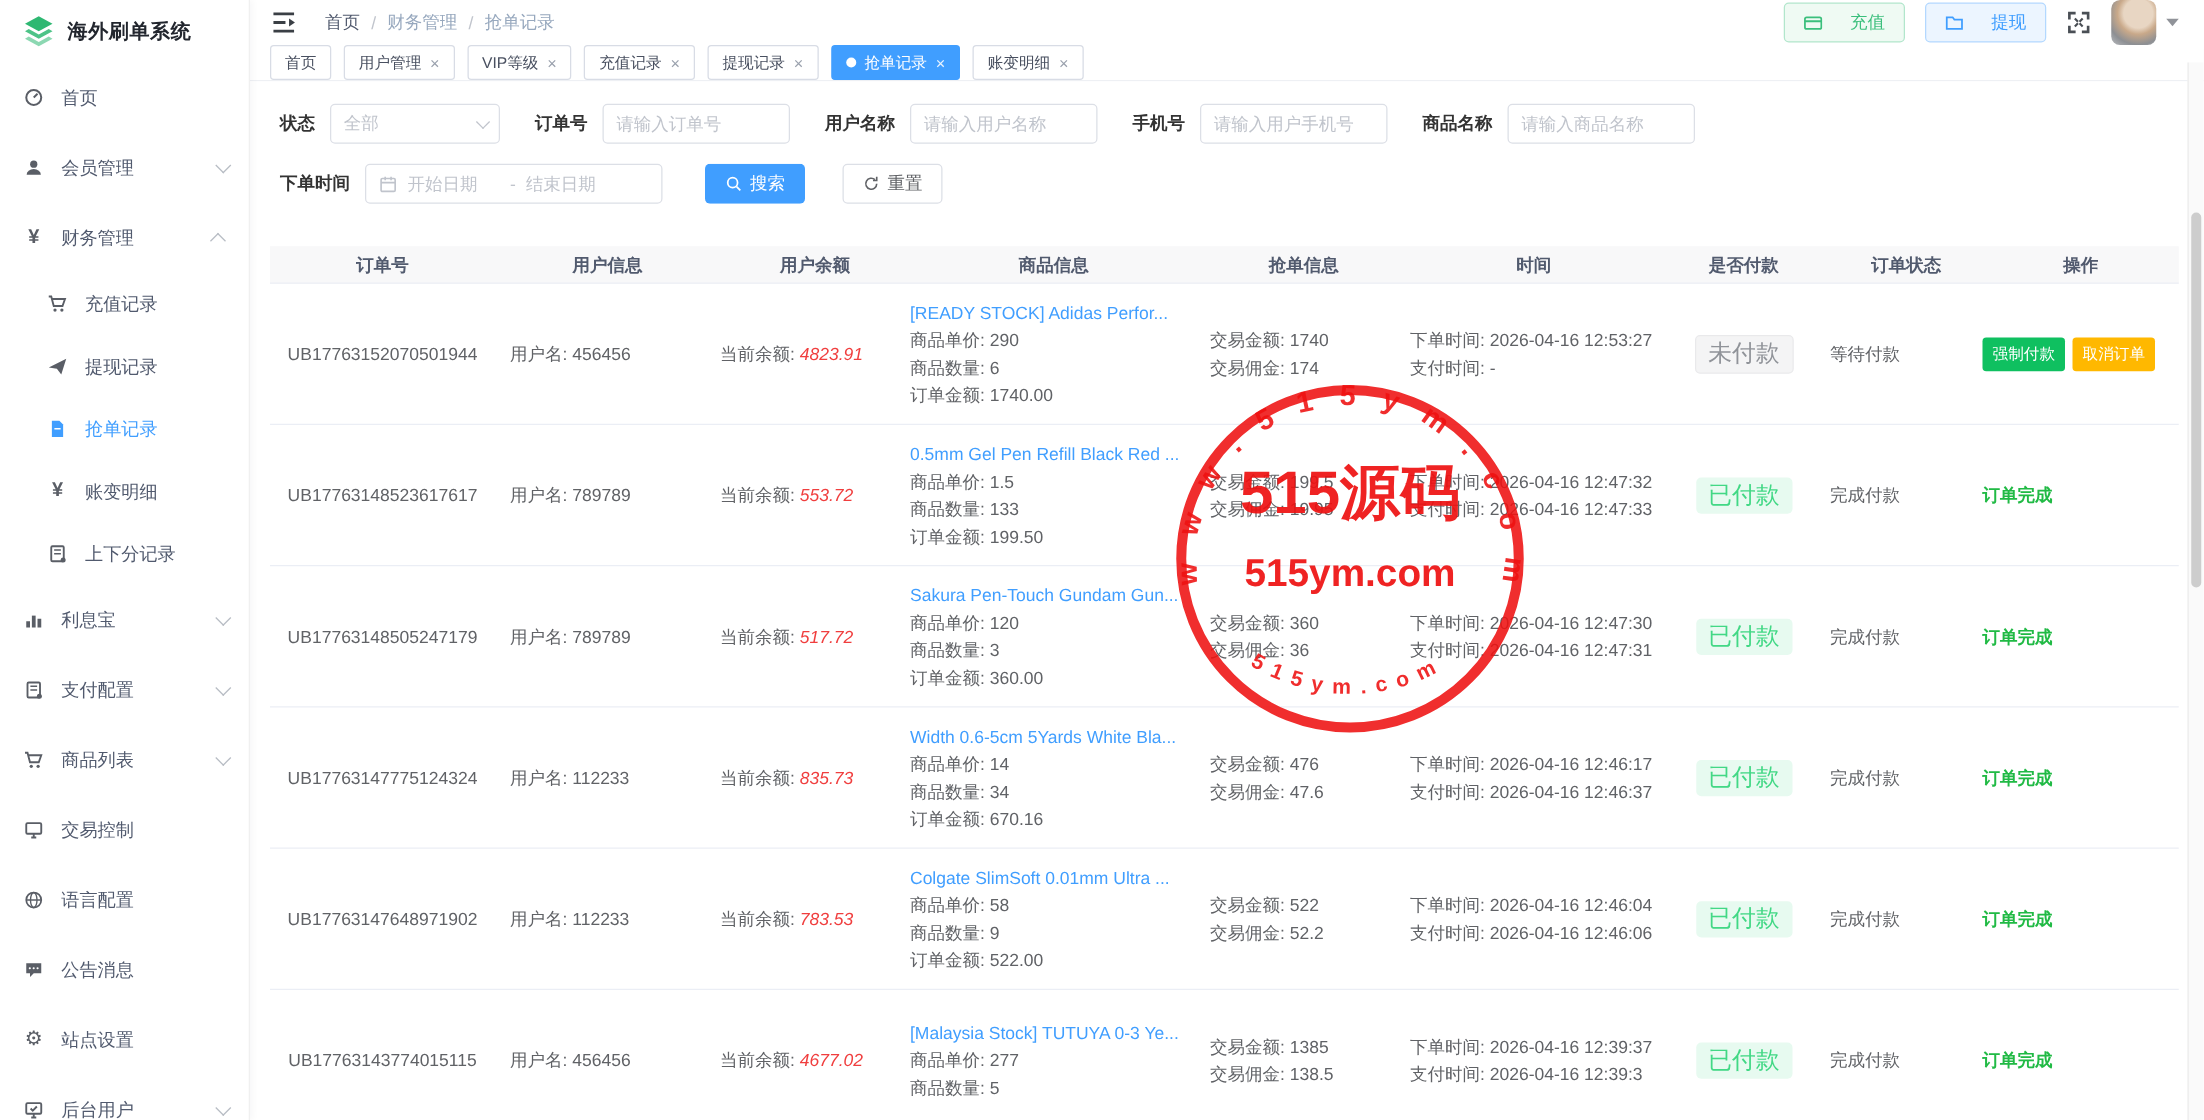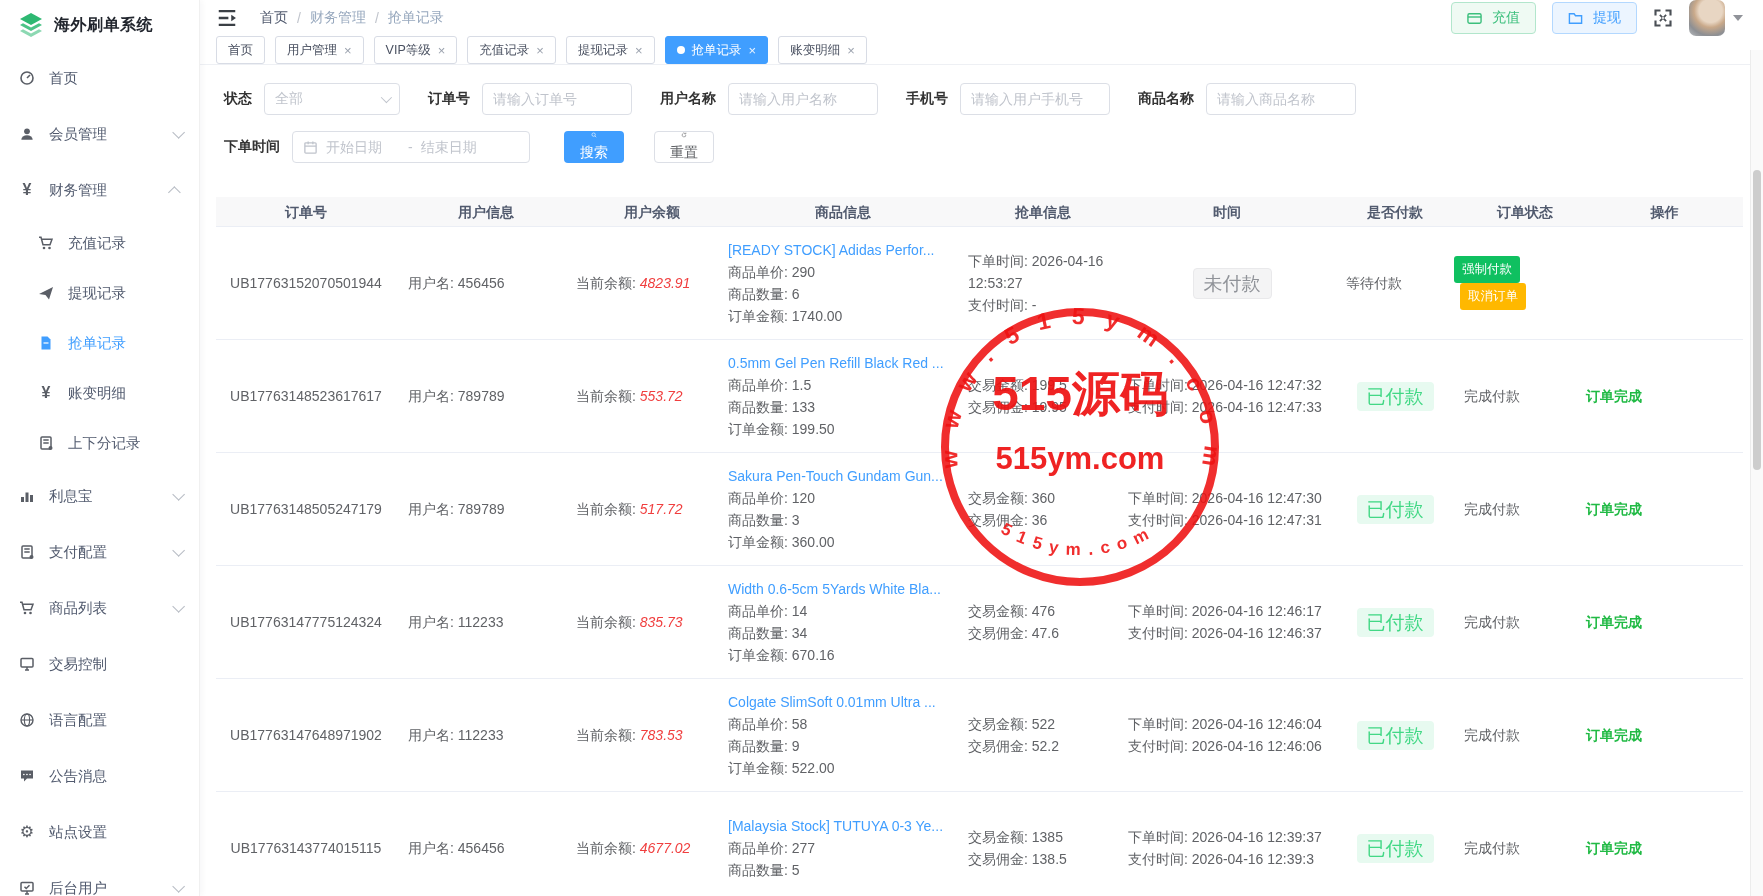--- a/index.html
+++ b/index.html
@@ -31,21 +31,21 @@
 
   
   .main{flex:1;display:flex;flex-direction:column;min-width:0;position:relative;}
   .topbar{height:50px;display:flex;align-items:center;padding:0 20px 0 16px;background:#fff;}
   .collapse-btn{width:22px;height:22px;color:#3a3f45;cursor:pointer;flex:none;}
   .breadcrumb{margin-left:22px;display:flex;align-items:center;gap:9px;font-size:14px;}
   .crumb{color:#515a6e;}
   .crumb.muted{color:var(--muted);}
   .crumb-sep{color:#c0c4cc;}
   .top-actions{margin-left:auto;display:flex;align-items:center;gap:16px;}
-  .pill-btn{display:inline-flex;align-items:center;gap:10px;height:32px;padding:0 15px;border-radius:4px;
+  .pill-btn{display:inline-flex;align-items:center;gap:22px;height:32px;padding:0 15px;border-radius:4px;
     font-size:14px;cursor:pointer;border:1px solid transparent;background:none;}
   .pill-btn svg{width:15px;height:15px;}
   .btn-recharge{color:#3bbf7c;background:#effaf3;border-color:#b2e6cc;}
   .btn-withdraw{color:var(--primary);background:#ecf5ff;border-color:#b3d8ff;}
   .fullscreen{width:20px;height:20px;color:#4a4f55;cursor:pointer;}
   .avatar-wrap{display:flex;align-items:center;gap:8px;cursor:pointer;}
   .avatar{width:36px;height:36px;border-radius:7px;
     background:radial-gradient(circle at 60% 30%,#e8d6c3 0 35%,#c9a98a 50%,#8d8f93 75%,#b9bcc0 100%);}
   .caret{width:0;height:0;border-left:5px solid transparent;border-right:5px solid transparent;border-top:6px solid #909399;}
 
@@ -71,21 +71,21 @@
   .sel-chevron{width:8px;height:8px;border-right:1.4px solid #c0c4cc;border-bottom:1.4px solid #c0c4cc;
     transform:rotate(45deg) translateY(-2px);}
   .input{border:none;outline:none;width:100%;font-size:14px;color:#606266;background:transparent;font-family:inherit;}
   .input::placeholder{color:#c0c4cc;}
   .ctl-order,.ctl-user,.ctl-phone,.ctl-product{width:150px;}
   .daterange{width:238px;gap:8px;}
   .daterange svg{width:15px;height:15px;color:#c0c4cc;flex:none;}
   .daterange .input{width:74px;}
   .daterange .dash{color:#c0c4cc;}
   .btn{display:inline-flex;align-items:center;gap:6px;height:32px;padding:0 15px;border-radius:4px;
-    font-size:14px;cursor:pointer;border:1px solid transparent;background:#fff;flex-direction:column;}
+    font-size:14px;cursor:pointer;border:1px solid transparent;background:#fff;}
   .btn svg{width:14px;height:14px;}
   .btn-search{background:var(--primary);color:#fff;margin-left:6px;}
   .btn-reset{border-color:var(--border);color:#606266;margin-left:30px;}
 
   
   .table{margin:18px 20px 0 16px;}
   .trow{display:grid;grid-template-columns:180px 168px 164px 240px 160px 208px 118px 132px 1fr;
     border-bottom:1px solid #ebeef5;}
   .thead{background:#f8f8f9;height:30px;}
   .thead .cell{font-weight:bold;color:#515a6e;display:flex;align-items:center;}
@@ -438,20 +438,24 @@
             </div>
             <div class="cell c3">
               <div>当前余额: <span class="red">4823.91</span></div>
             </div>
             <div class="cell c4">
               <div class="prod-title">[READY STOCK] Adidas Perfor...</div>
               <div>商品单价: <span>290</span></div>
               <div>商品数量: <span>6</span></div>
               <div>订单金额: <span>1740.00</span></div>
             </div>
+            <div class="cell c5">
+              <div>交易金额: <span>1740</span></div>
+              <div>交易佣金: <span>174</span></div>
+            </div>
             <div class="cell c6">
               <div>下单时间: <span>2026-04-16 12:53:27</span></div>
               <div>支付时间: <span>-</span></div>
             </div>
             <div class="cell c7">
               <span class="badge unpaid">未付款</span>
             </div>
             <div class="cell c8">
               <span>等待付款</span>
             </div>

